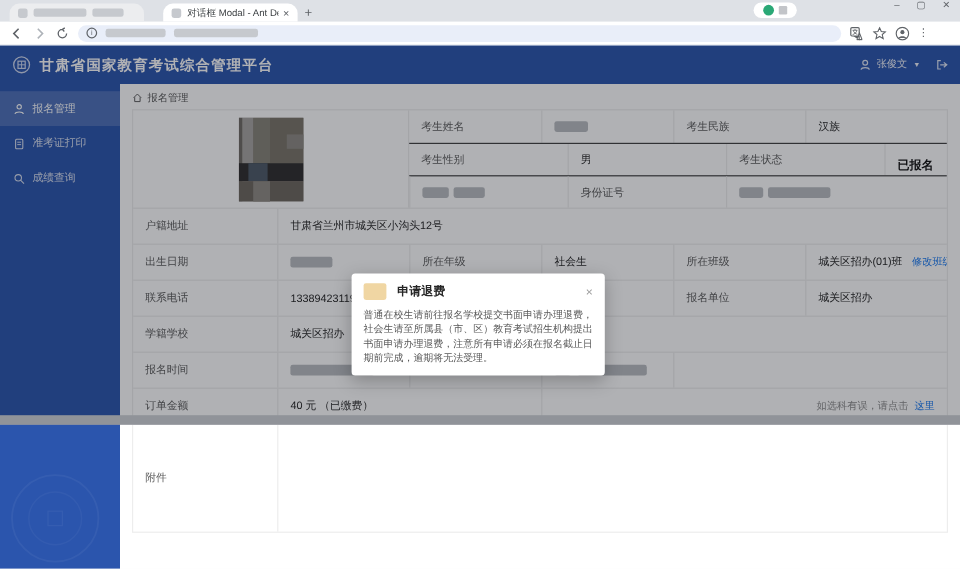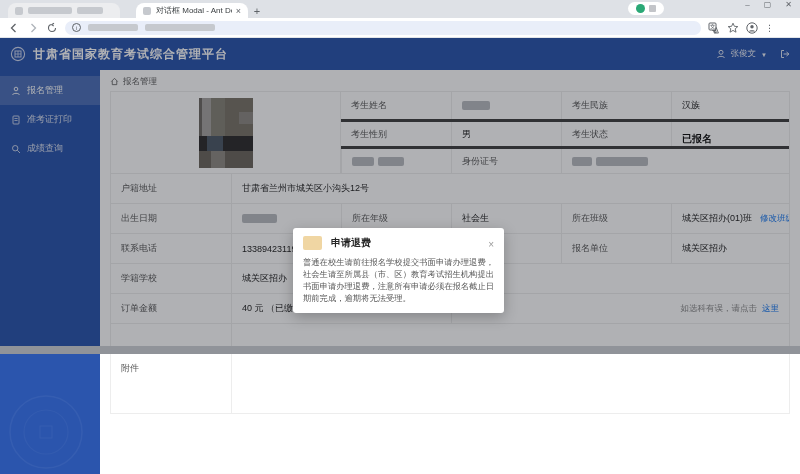--- a/index.html
+++ b/index.html
@@ -63,21 +63,21 @@
   .bl { border-left:1px solid #ededed; }
   .c1 { width:120px; } .c2 { width:110px; } .c3 { width:110px; }
   .c4 { width:110px; } .c5 { width:110px; } .c6 { flex:1; }
   .grow { flex:1; }
 
   .top-group { display:flex; height:81px; }
   .photo-cell { width:230px; border-right:1px solid #ededed; display:flex;
                 align-items:center; justify-content:center; }
   .top-grid { flex:1; display:flex; flex-direction:column; }
   .tg-row { display:flex; height:27px; }
-  .tg-row + .tg-row { border-top:3px solid #404040; }
+  .tg-row + .tg-row { border-top:1px solid #404040;gap:22px; }
   .tg-row .cell:first-child { width:110px; }
   .tg-c2 { width:110px; } .tg-c3 { width:110px; } .tg-c4 { flex:1; }
   .status-val { font-size:10px; font-weight:bold; color:#111;margin-top:10px; }
 
   .trow { display:flex; height:30px; border-top:1px solid #ededed; }
   .trow.attach { height:90px; }
   .link { color:#1b7af0; font-size:8.5px; margin-left:8px; cursor:pointer; }
   .note-area { display:flex; align-items:center; justify-content:flex-end; padding-right:10px;
                font-size:8.5px; color:#8c8c8c; gap:3px; }
 
@@ -290,20 +290,32 @@
             <div class="cell c5 lbl bl">报名单位</div>
             <div class="cell c6 val bl">城关区招办</div>
           </div>
 
           <div class="trow">
             <div class="cell c1 lbl">学籍学校</div>
             <div class="cell c2 val bl">城关区招办</div>
             <div class="cell grow bl"></div>
           </div>
 
+          <div class="trow">
+            <div class="cell c1 lbl">报名时间</div>
+            <div class="cell c2 bl">
+                <span class="redact" style="width:70px"></span>
+              </div>
+            <div class="cell c3 lbl bl">订单编号</div>
+            <div class="cell c4 bl" style="overflow:visible">
+                <span class="redact" style="width:14px;margin-right:5px"></span>
+                <span class="redact" style="width:58px"></span>
+              </div>
+            <div class="cell grow bl"></div>
+          </div>
 
           <div class="trow">
             <div class="cell c1 lbl">订单金额</div>
             <div class="cell c2 val bl" style="width:220px">40 元 （已缴费）</div>
             <div class="cell grow bl note-area">
               <span>如选科有误，请点击</span>
               <span class="link" style="margin-left:2px">这里</span>
             </div>
           </div>
 

